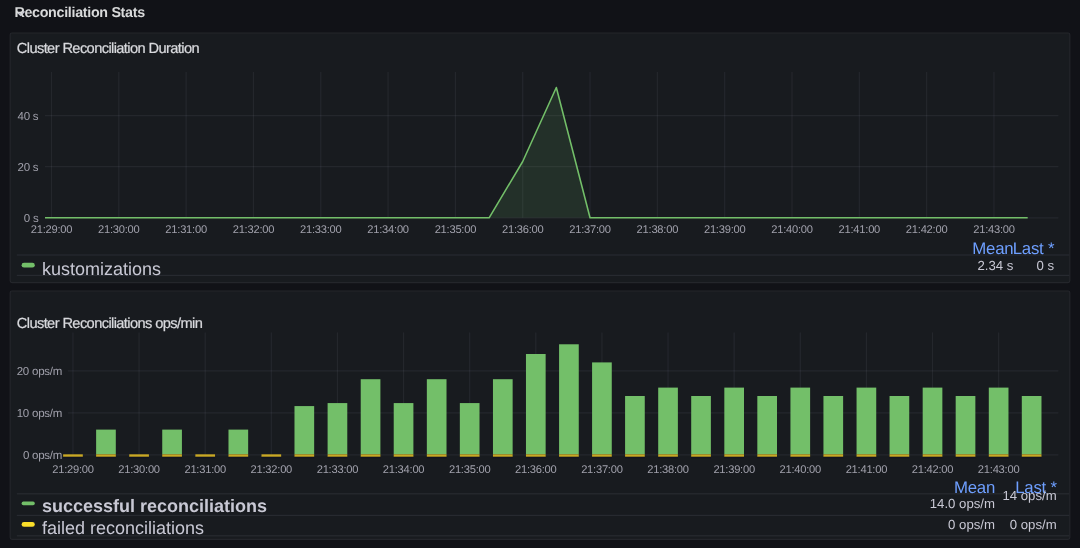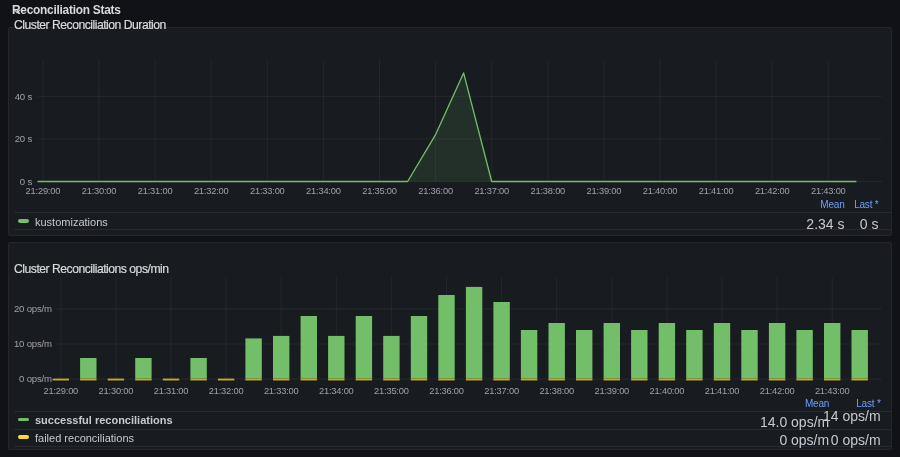--- a/index.html
+++ b/index.html
@@ -1,34 +1,34 @@
 <!DOCTYPE html>
 <html><head><meta charset="utf-8">
 <style>
   html,body{margin:0;padding:0;background:#111217;width:900px;height:457px;overflow:hidden;}
   body{font-family:"Liberation Sans",sans-serif;position:relative;-webkit-font-smoothing:antialiased;}
   .panel{position:absolute;left:8px;width:882px;background:#181b1f;border:1px solid #24262b;border-radius:2px;}
   .ptitle{position:absolute;left:14px;color:#d8d9dd;font-size:12.2px;font-weight:500;letter-spacing:-0.5px;white-space:nowrap;line-height:1;-webkit-text-stroke:0.2px #d8d9dd;}
   .leg-sep{position:absolute;left:14px;right:9px;height:1px;background:rgba(204,204,220,0.09);}
-  .ltxt{position:absolute;font-size:11px;color:#c8c8d4;white-space:nowrap;}
-  .lhead{position:absolute;font-size:10px;letter-spacing:-0.2px;color:#6e9fff;font-weight:500;white-space:nowrap;}
-  .lval{position:absolute;font-size:14px;color:#c8c8d4;white-space:nowrap;}
+  .ltxt{position:absolute;font-size:15px;color:#c8c8d4;white-space:nowrap;}
+  .lhead{position:absolute;font-size:14px;letter-spacing:-0.2px;color:#6e9fff;font-weight:500;white-space:nowrap;}
+  .lval{position:absolute;font-size:11px;color:#c8c8d4;white-space:nowrap;}
   .dash{position:absolute;width:10.8px;height:3.2px;border-radius:2px;}
   .r{transform:translateX(-100%);}
 </style></head>
 <body>
   <svg width="12" height="12" viewBox="0 0 12 12" style="position:absolute;left:10.5px;top:5.2px">
     <path d="M3.3 4.9 L6.15 7.75 L9.0 4.9" fill="none" stroke="#c5c5d2" stroke-width="1.3" stroke-linecap="round" stroke-linejoin="round"></path>
   </svg>
   <div style="position:absolute;left:12px;top:4.8px;color:#d8d9da;font-size:11.9px;font-weight:700;letter-spacing:-0.25px;line-height:1;">Reconciliation Stats</div>
 
   <div class="panel" style="top:26.5px;height:207px;"></div>
   <div class="panel" style="top:241.5px;height:206px;"></div>
 
-  <div class="ptitle" style="top:19px;">Cluster Reconciliation Duration</div>
+  <div class="ptitle" style="top:34px;">Cluster Reconciliation Duration</div>
   <div class="ptitle" style="top:263px;">Cluster Reconciliations ops/min</div>
 
   <svg width="900" height="457" viewBox="0 0 900 457" style="position:absolute;left:0;top:0" xmlns="http://www.w3.org/2000/svg">
 <line x1="42.9" y1="60.0" x2="42.9" y2="181.5" stroke="rgba(204,204,220,0.07)" stroke-width="1"></line>
 <line x1="99.0" y1="60.0" x2="99.0" y2="181.5" stroke="rgba(204,204,220,0.07)" stroke-width="1"></line>
 <line x1="155.1" y1="60.0" x2="155.1" y2="181.5" stroke="rgba(204,204,220,0.07)" stroke-width="1"></line>
 <line x1="211.2" y1="60.0" x2="211.2" y2="181.5" stroke="rgba(204,204,220,0.07)" stroke-width="1"></line>
 <line x1="267.3" y1="60.0" x2="267.3" y2="181.5" stroke="rgba(204,204,220,0.07)" stroke-width="1"></line>
 <line x1="323.4" y1="60.0" x2="323.4" y2="181.5" stroke="rgba(204,204,220,0.07)" stroke-width="1"></line>
 <line x1="379.5" y1="60.0" x2="379.5" y2="181.5" stroke="rgba(204,204,220,0.07)" stroke-width="1"></line>

